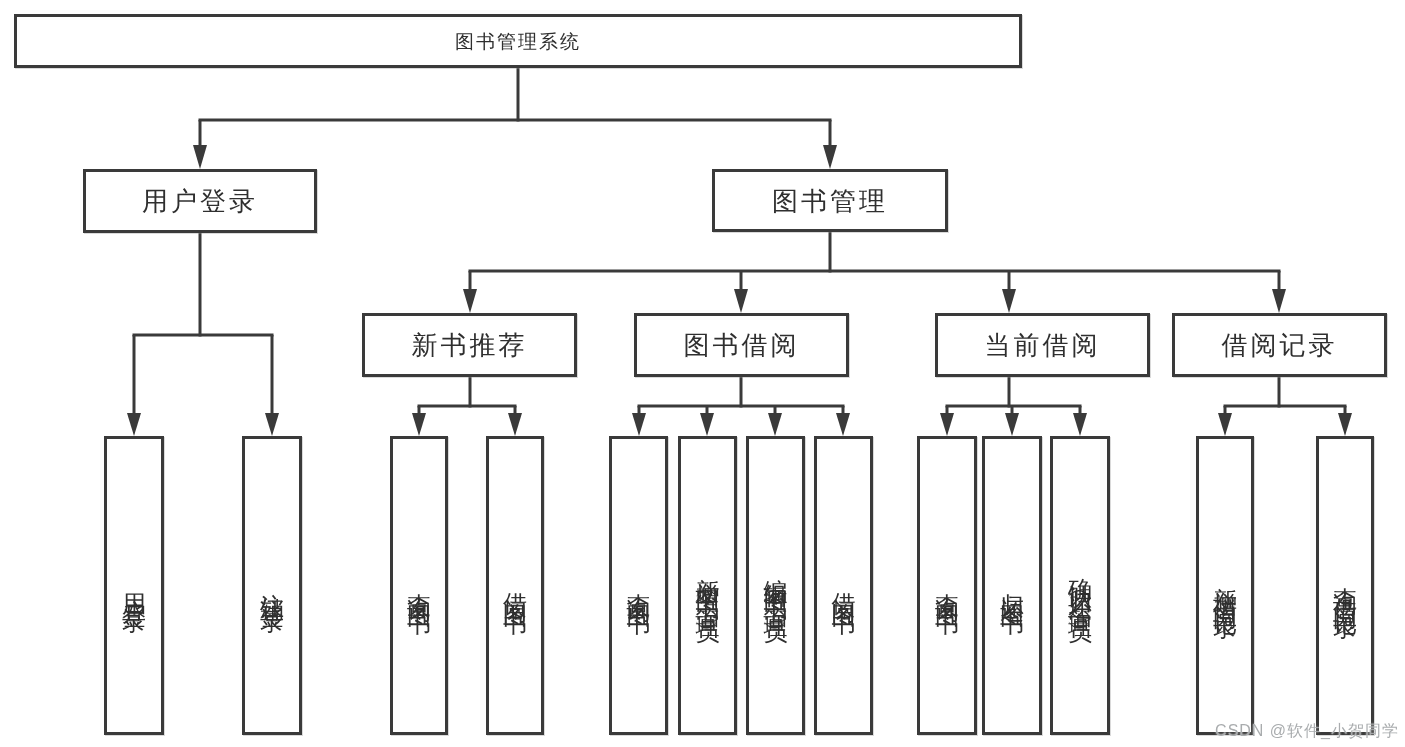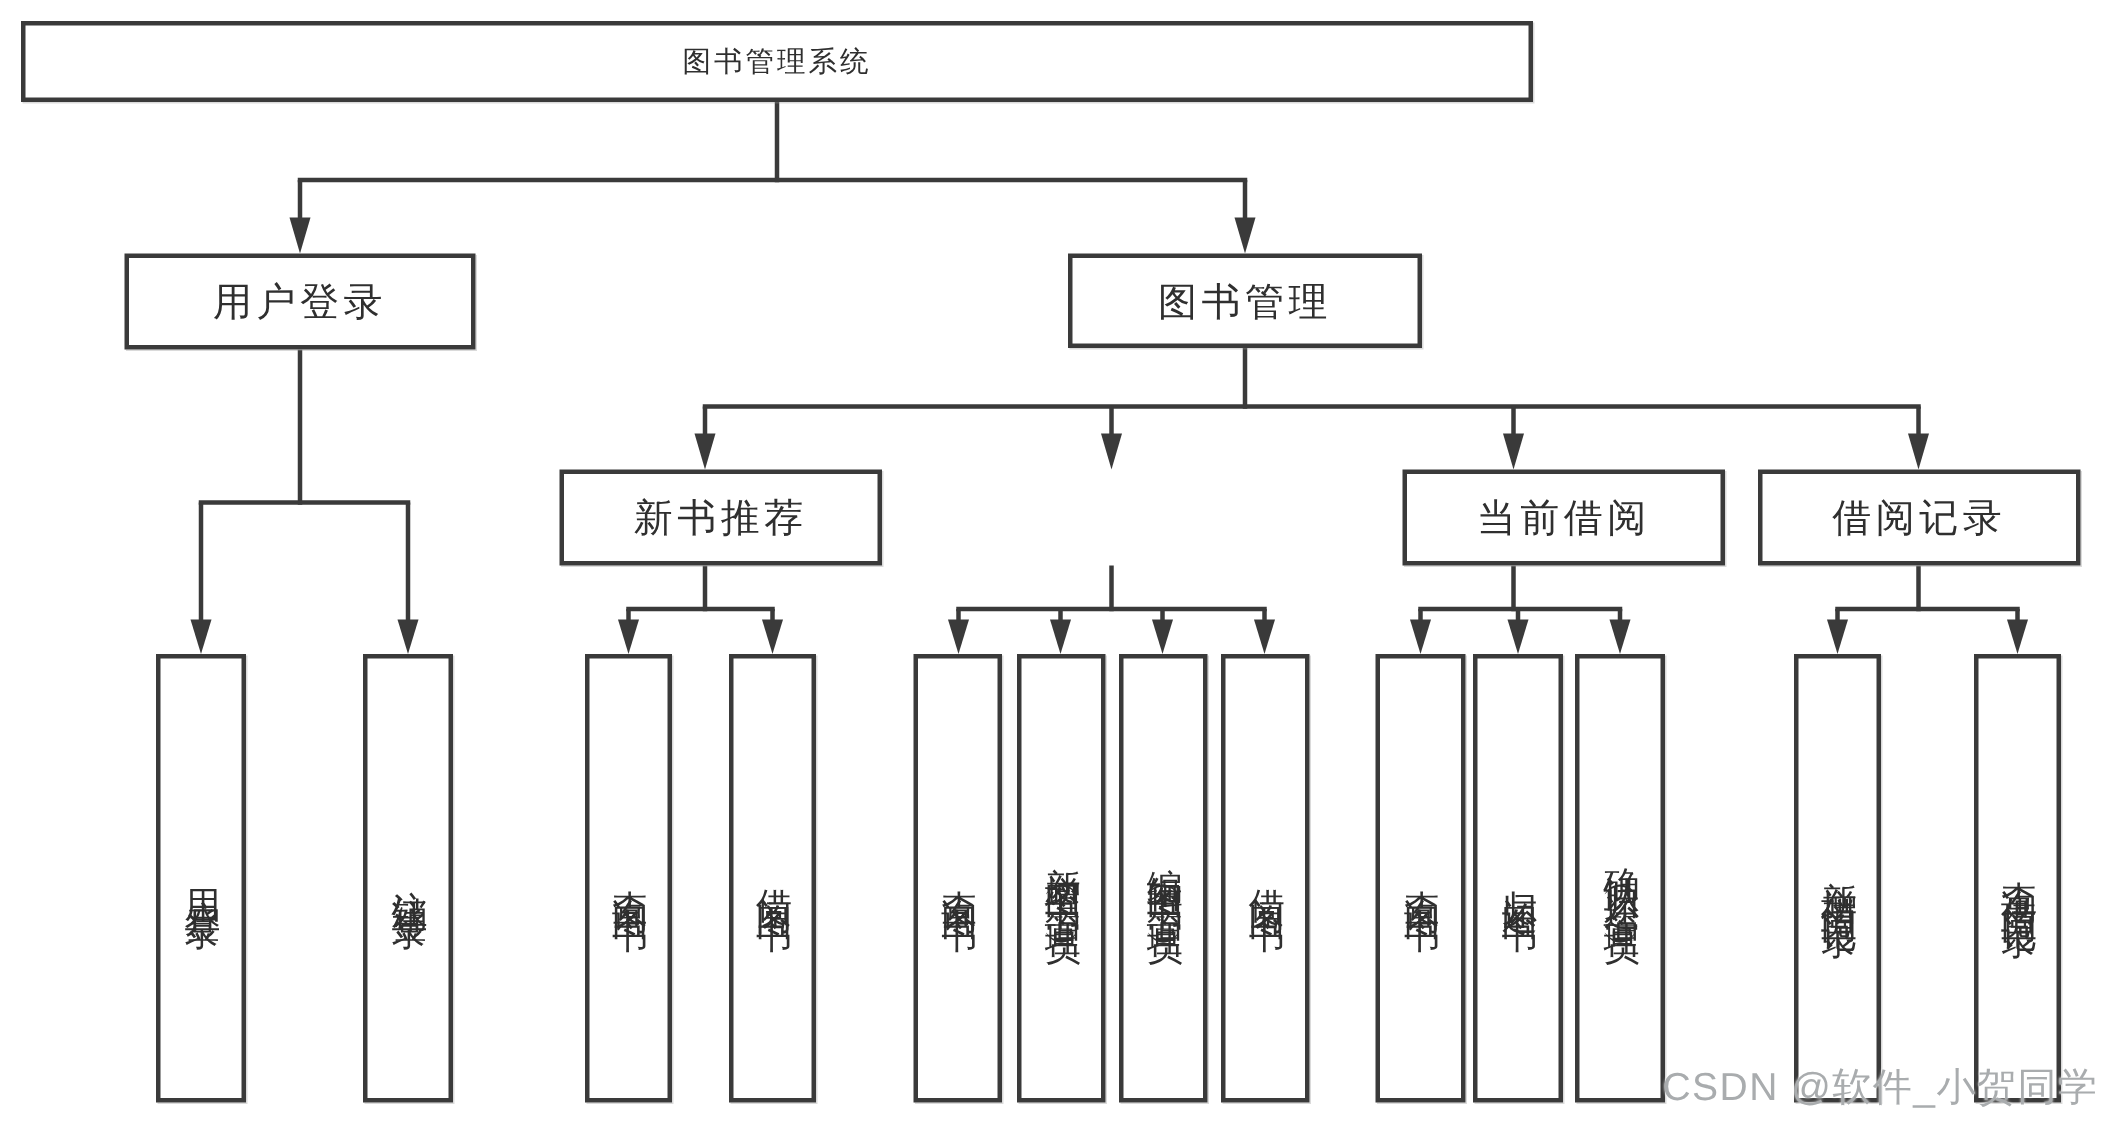--- a/index.html
+++ b/index.html
@@ -33,21 +33,21 @@
   .root-box{font-size:19px;letter-spacing:2px;}
   .v{
     writing-mode:vertical-rl;
     font-size:24px;
     letter-spacing:6px;
     line-height:1;
   }
   .watermark{
     position:absolute;
     right:6px;bottom:5px;
-    font-size:26px;
+    font-size:16px;
     letter-spacing:1px;
     color:var(--wm);
     white-space:nowrap;
     text-shadow:0 0 2px #ffffff;
   }
 </style>
 </head>
 <body>
 
 <div class="canvas">
@@ -126,21 +126,22 @@
       <line x1="1345" y1="406" x2="1345" y2="415"></line>
       <polygon points="1338,413 1352,413 1345,436"></polygon>
     </g>
   </svg>
 
   <div class="box h root-box" style="left:14px;top:14px;width:1008px;height:54px">图书管理系统</div>
 
   <div class="box h" style="left:83px;top:169px;width:234px;height:64px">用户登录</div>
   <div class="box h" style="left:712px;top:169px;width:236px;height:63px">图书管理</div>
 
-  <div class="box h" style="left:373px;top:313px;width:215px;height:64px">新书推荐</div>
+  <div class="box h" style="left:362px;top:313px;width:215px;height:64px">新书推荐</div>
+  <div class="box h" style="left:634px;top:313px;width:215px;height:64px">图书借阅</div>
   <div class="box h" style="left:935px;top:313px;width:215px;height:64px">当前借阅</div>
   <div class="box h" style="left:1172px;top:313px;width:215px;height:64px">借阅记录</div>
 
   <div class="box v" style="left:104px;top:436px;width:60px;height:299px">用户登录</div>
   <div class="box v" style="left:242px;top:436px;width:60px;height:299px">注销登录</div>
 
   <div class="box v" style="left:390px;top:436px;width:58px;height:299px">查询图书</div>
   <div class="box v" style="left:486px;top:436px;width:58px;height:299px">借阅图书</div>
 
   <div class="box v" style="left:609px;top:436px;width:59px;height:299px">查询图书</div>

